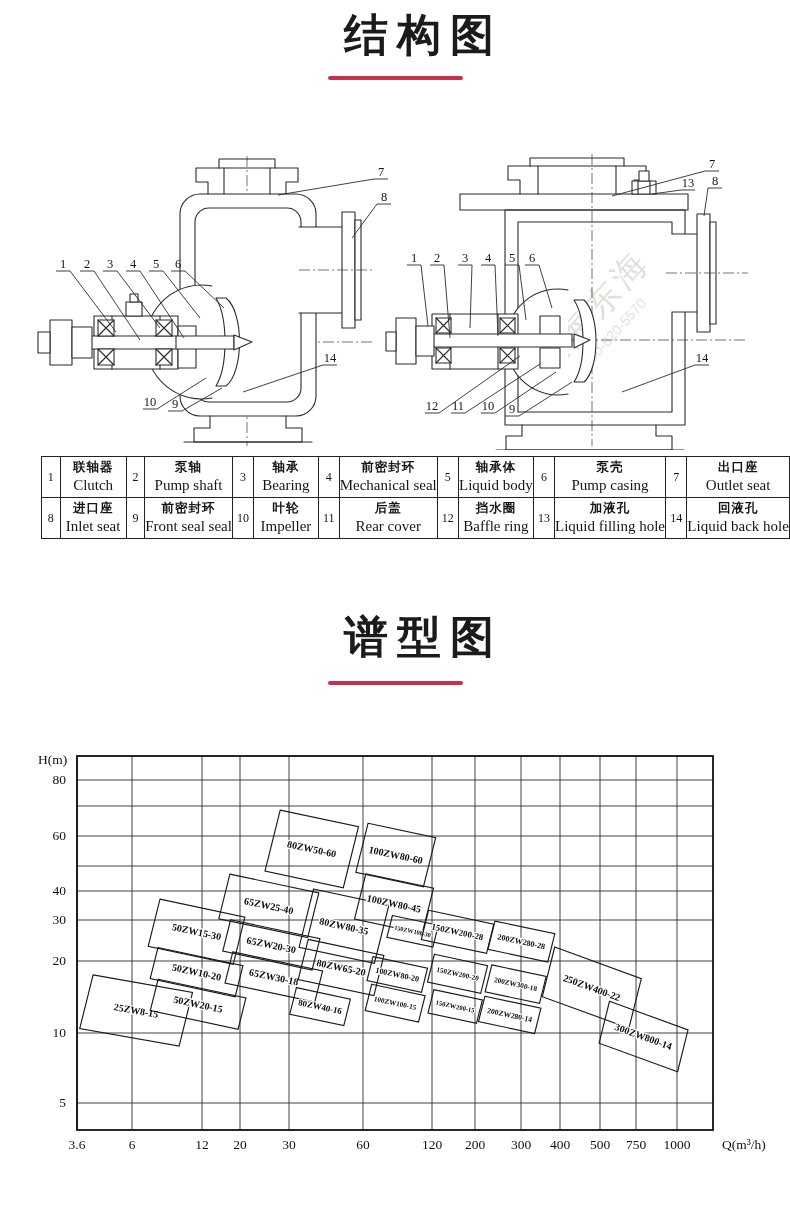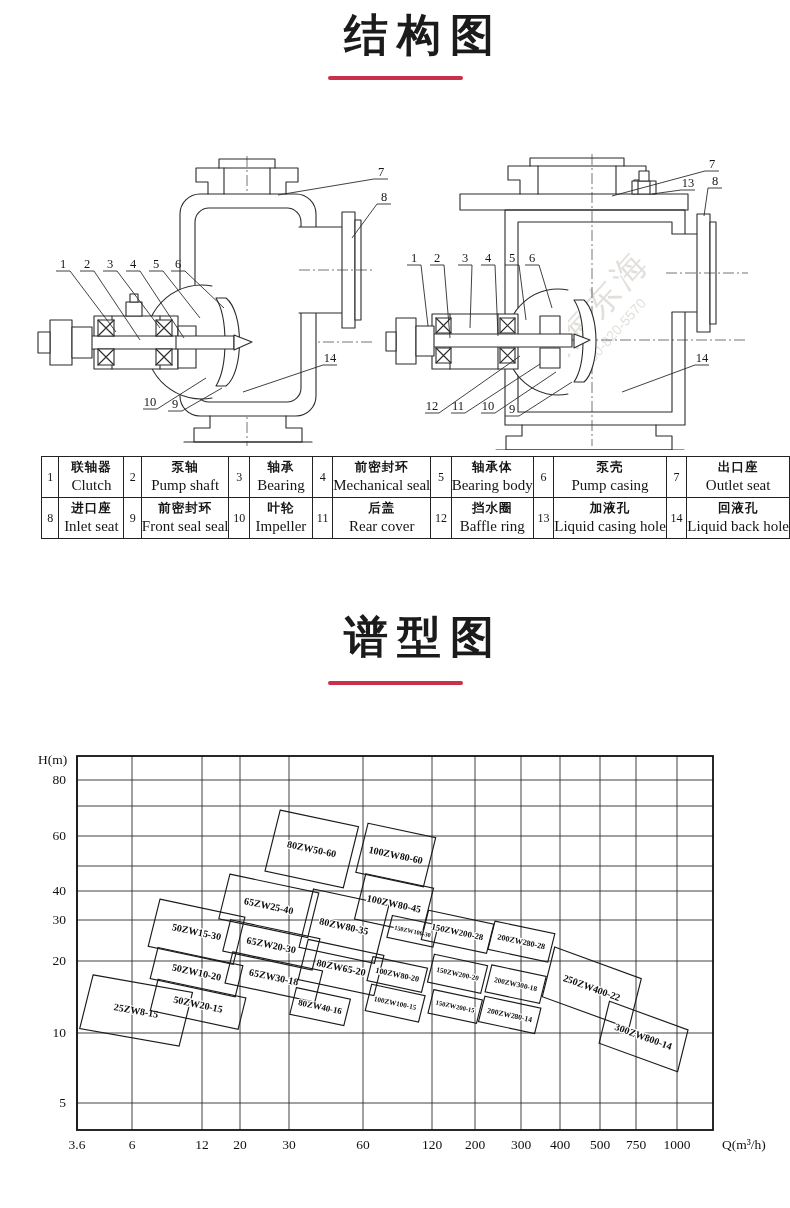--- a/index.html
+++ b/index.html
@@ -238,21 +238,21 @@
             <div class="en">Bearing</div>
           </td>
           <td class="num">4</td>
           <td class="name">
             <div class="cn">前密封环</div>
             <div class="en">Mechanical seal</div>
           </td>
           <td class="num">5</td>
           <td class="name">
             <div class="cn">轴承体</div>
-            <div class="en">Bearing body</div>
+            <div class="en">Liquid body</div>
           </td>
           <td class="num">6</td>
           <td class="name">
             <div class="cn">泵壳</div>
             <div class="en">Pump casing</div>
           </td>
           <td class="num">7</td>
           <td class="name">
             <div class="cn">出口座</div>
             <div class="en">Outlet seat</div>
@@ -280,21 +280,21 @@
             <div class="en">Rear cover</div>
           </td>
           <td class="num">12</td>
           <td class="name">
             <div class="cn">挡水圈</div>
             <div class="en">Baffle ring</div>
           </td>
           <td class="num">13</td>
           <td class="name">
             <div class="cn">加液孔</div>
-            <div class="en">Liquid casing hole</div>
+            <div class="en">Liquid filling hole</div>
           </td>
           <td class="num">14</td>
           <td class="name">
             <div class="cn">回液孔</div>
             <div class="en">Liquid back hole</div>
           </td>
         </tr>
       </tbody>
   </table>
 

